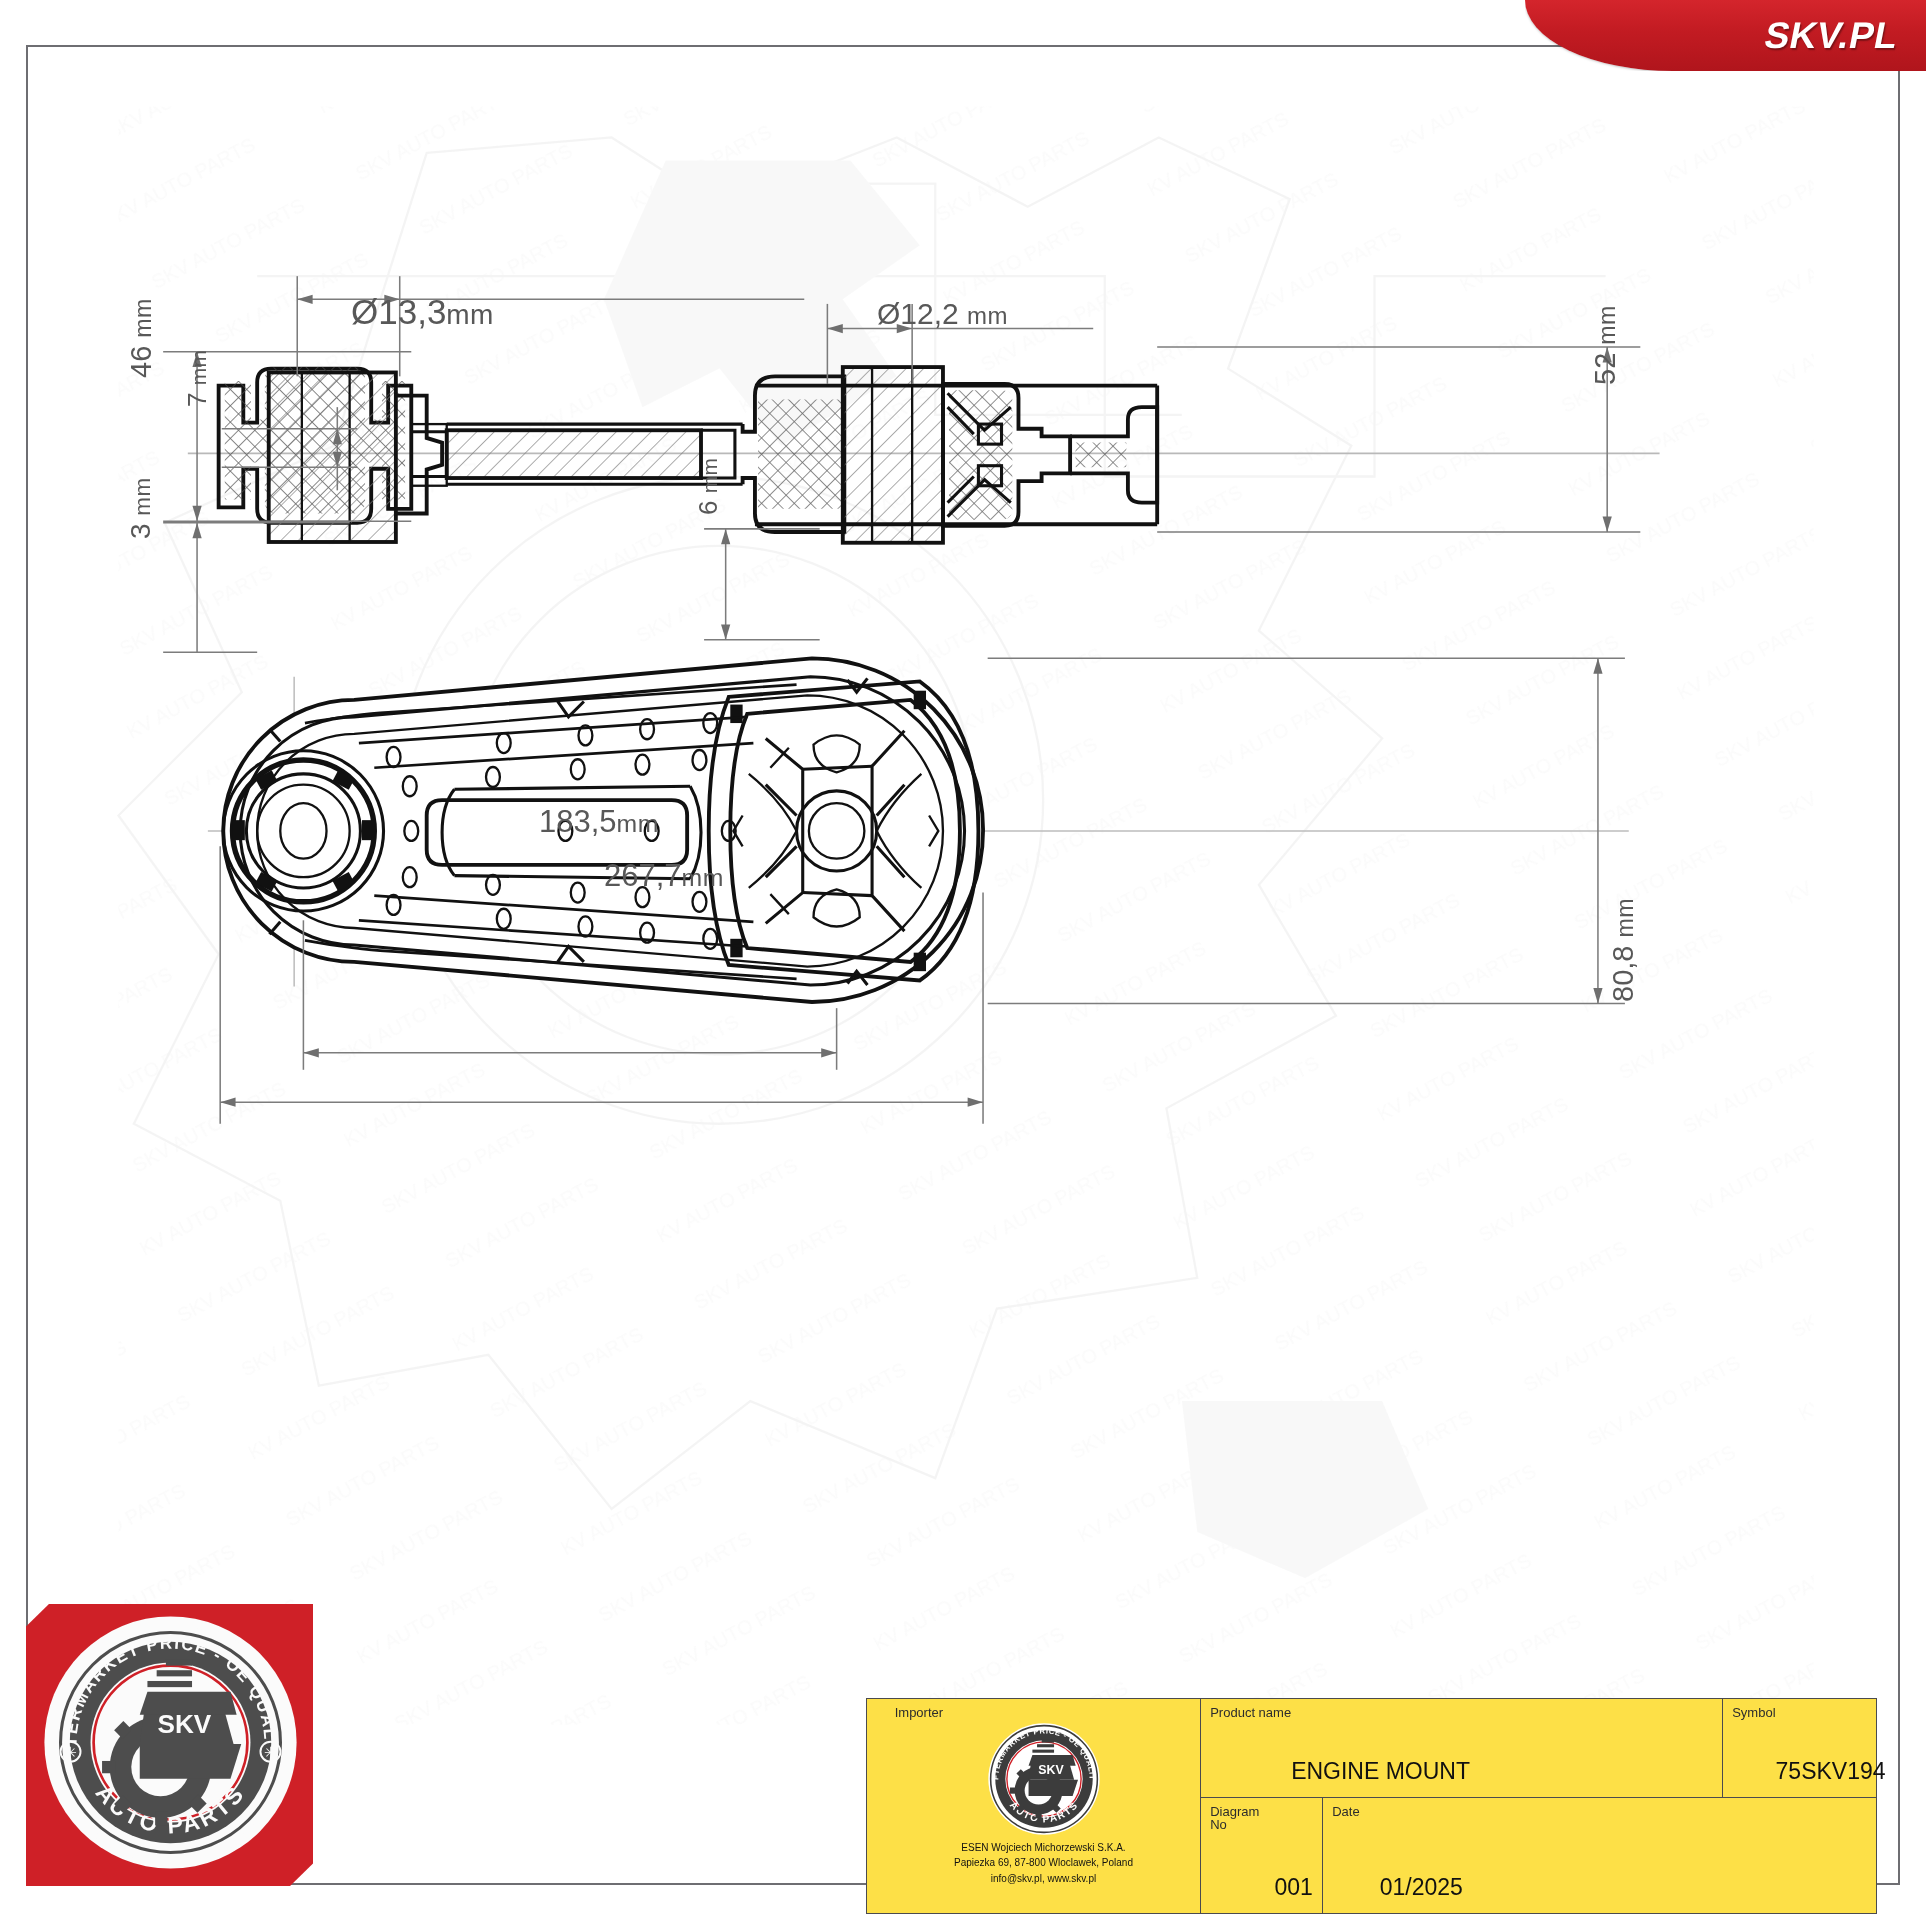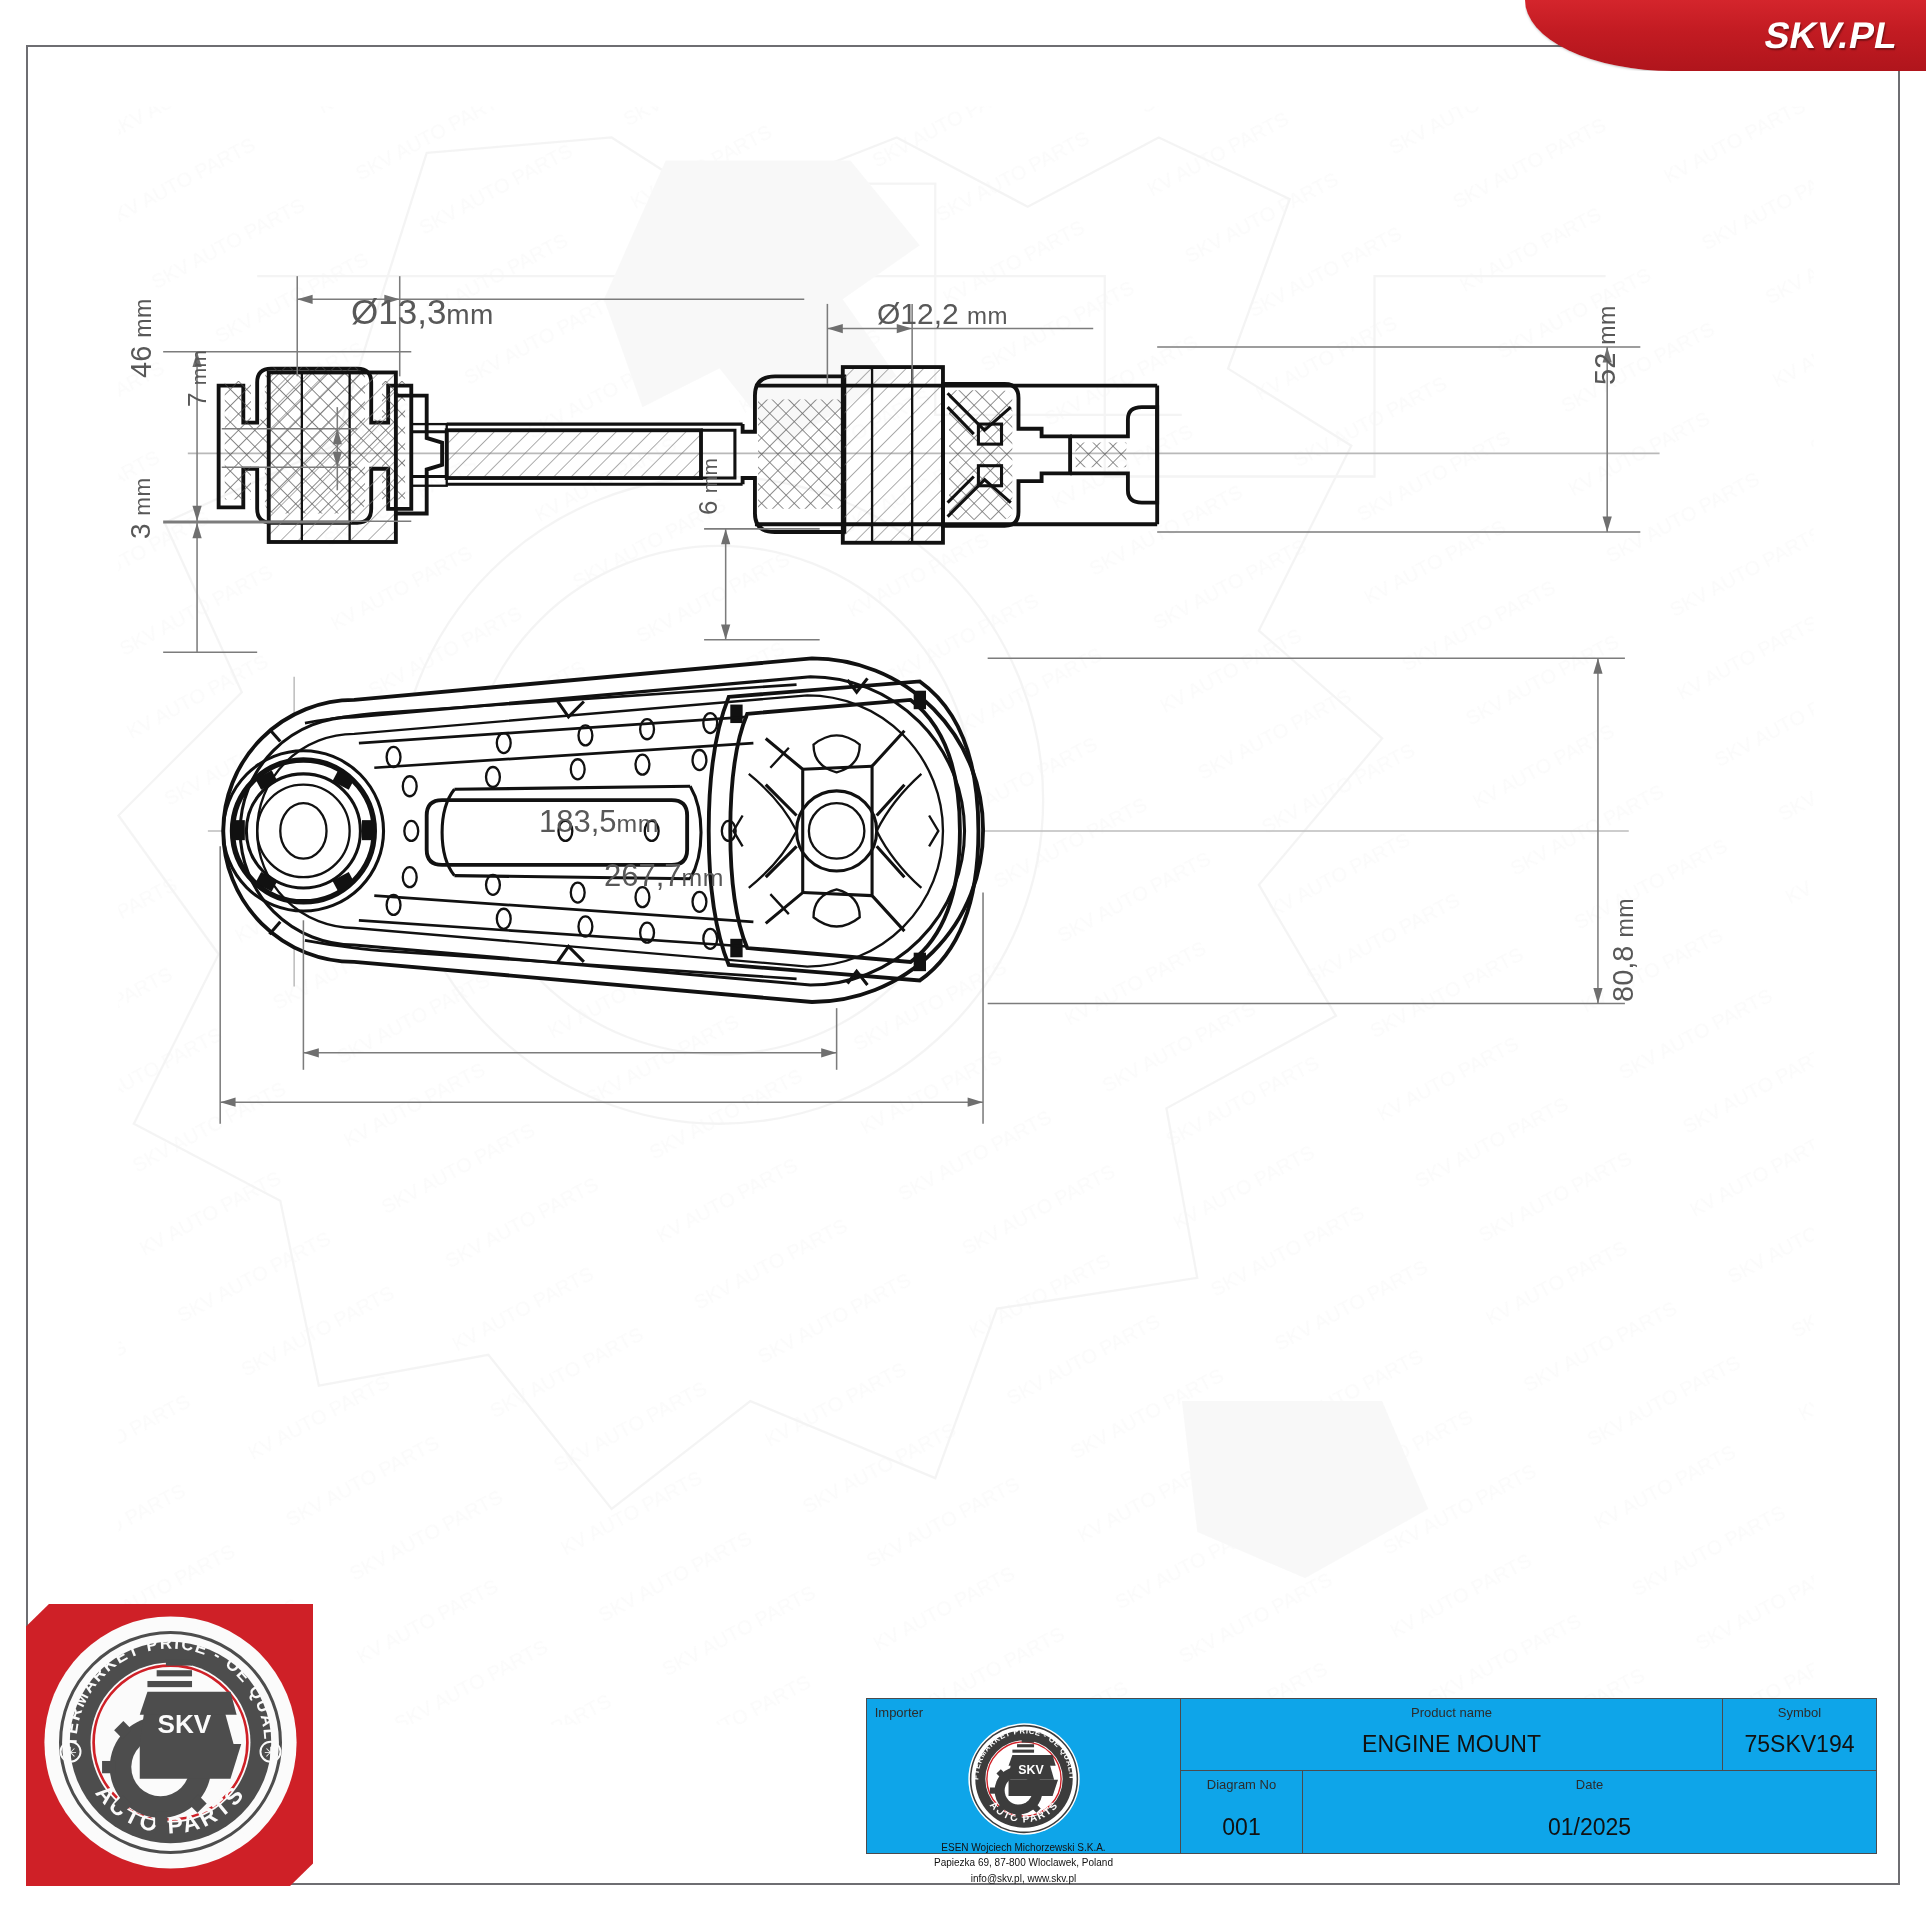--- a/index.html
+++ b/index.html
@@ -35,30 +35,30 @@
   
   #seal{position:absolute;left:26px;top:1604px;width:287px;height:282px;}
   #seal .redbg{position:absolute;left:0;top:0;width:287px;height:282px;
      background:#cf2027;
      clip-path:polygon(0 8%,8% 0,100% 0,100% 92%,92% 100%,0 100%);}
   #seal .disc{position:absolute;left:23px;top:17px;width:243px;height:243px;border-radius:50%;
      background:#fbfbfb;box-shadow:0 0 0 4.6px #fbfbfb;}
   #seal svg{position:absolute;left:23px;top:17px;width:243px;height:243px;}
 
   
-  #titleblock{position:absolute;left:866px;top:1698px;width:1011px;height:156px;
-     border:1.5px solid #4b4b4e;box-sizing:border-box;display:flex;background:#0ea5e9;}
+  #titleblock{position:absolute;left:866px;top:1698px;width:1011px;height:216px;
+     border:1.5px solid #4b4b4e;box-sizing:border-box;display:flex;background:#fde047;padding-left:20px;}
   #tb-importer{width:314px;border-right:1.5px solid #4b4b4e;box-sizing:border-box;
      position:relative;padding:7px 7.7px;display:flex;flex-direction:column;}
   #tb-right{flex:1;display:flex;flex-direction:column;}
   .tb-row{display:flex;}
   .tb-row.top{height:99px;border-bottom:1.5px solid #4b4b4e;box-sizing:border-box;}
   .tb-row.bot{flex:1;}
   .tb-cell{position:relative;padding:7px 9.2px;box-sizing:border-box;
-     display:flex;flex-direction:column;justify-content:flex-start;align-items:center;}
+     display:flex;flex-direction:row;justify-content:flex-start;}
   .tb-lab{font-size:13px;color:#2c2c2c;line-height:1;margin-bottom:3.1px;font-weight:400;}
   .tb-val{font-size:23px;color:#111;line-height:1.1;margin-top:auto;margin-bottom:6.2px;}
   #cell-product{flex:1;border-right:1.5px solid #4b4b4e;}
   #cell-symbol{width:153px;}
   #cell-oe{width:233px;border-right:1.5px solid #4b4b4e;}
   #cell-diag{width:122px;border-right:1.5px solid #4b4b4e;}
   #cell-date{flex:1;gap:20px;}
   #imp-lab{font-size:13px;color:#2c2c2c;line-height:1;}
   #imp-logo{width:116px;height:116px;margin:1.5px auto 0;position:relative;}
   #imp-addr{font-size:10px;color:#111;line-height:1.55;text-align:center;margin-top:3px;}

